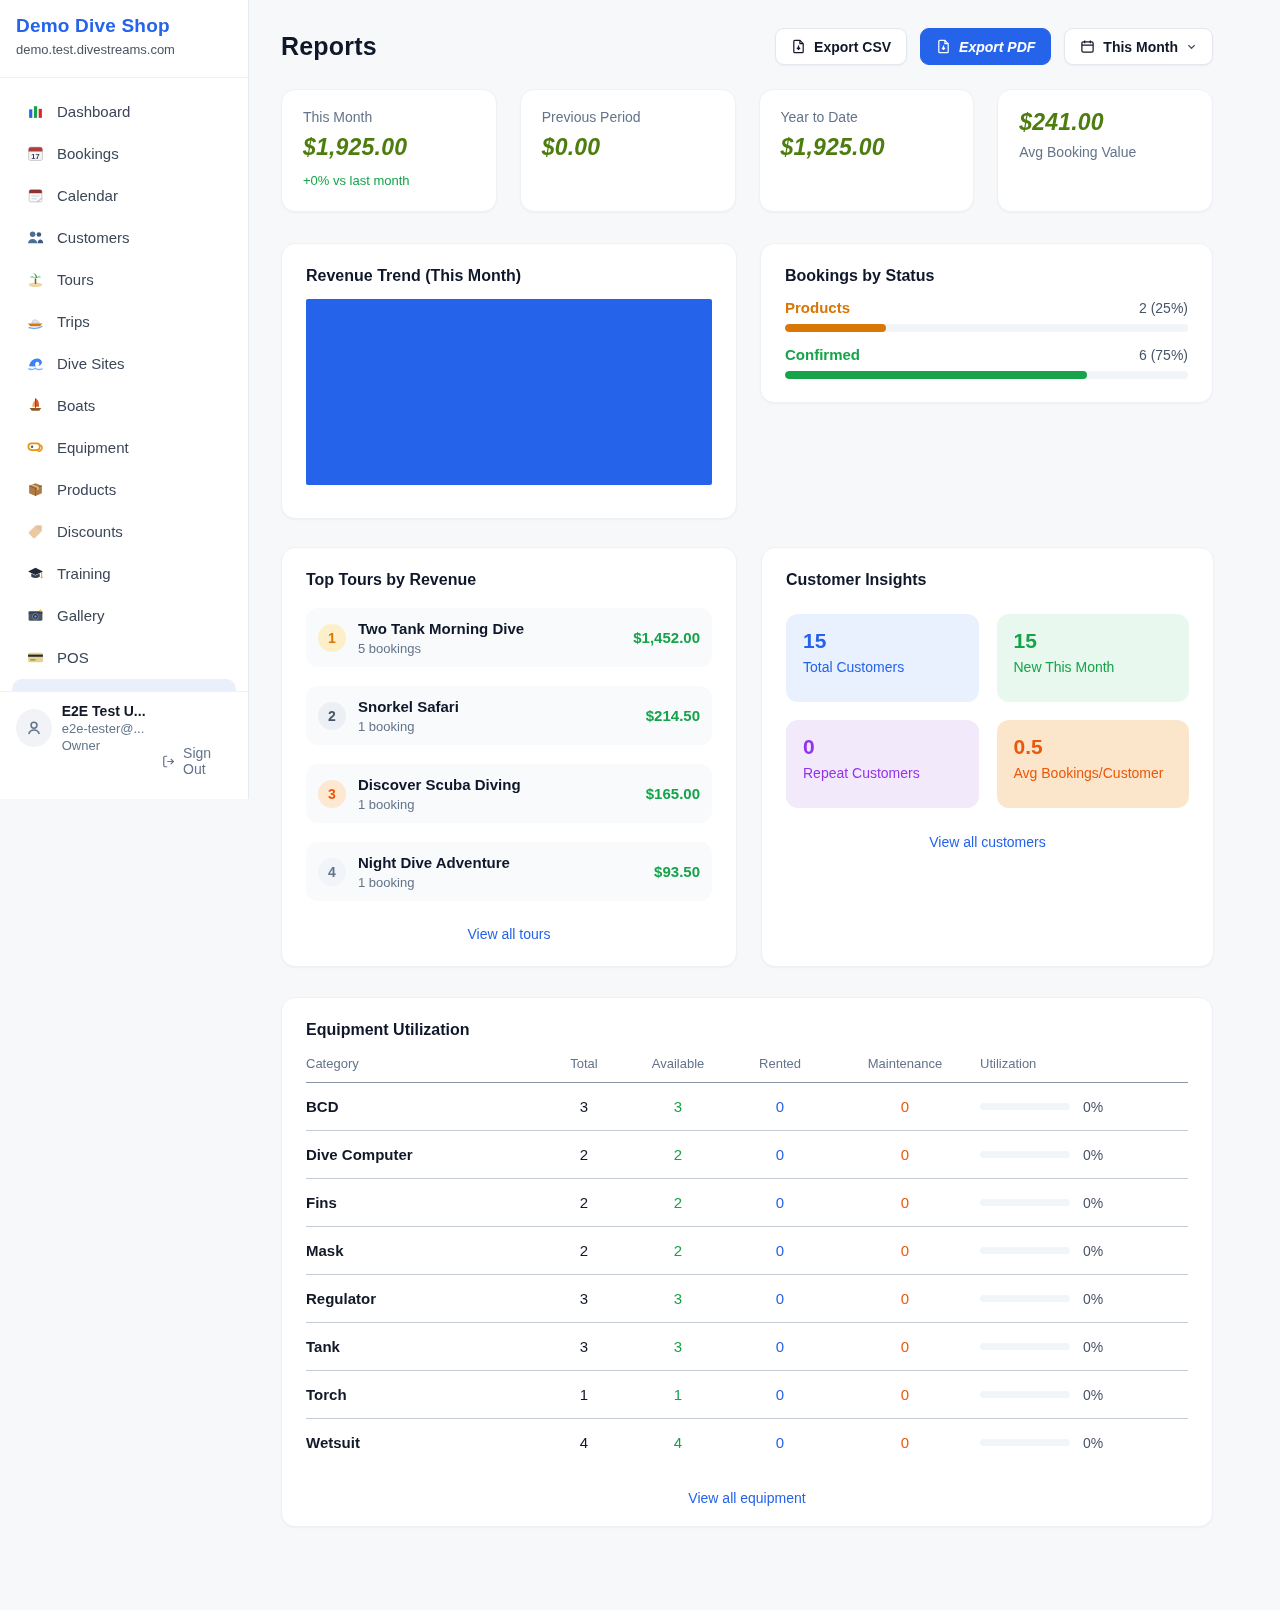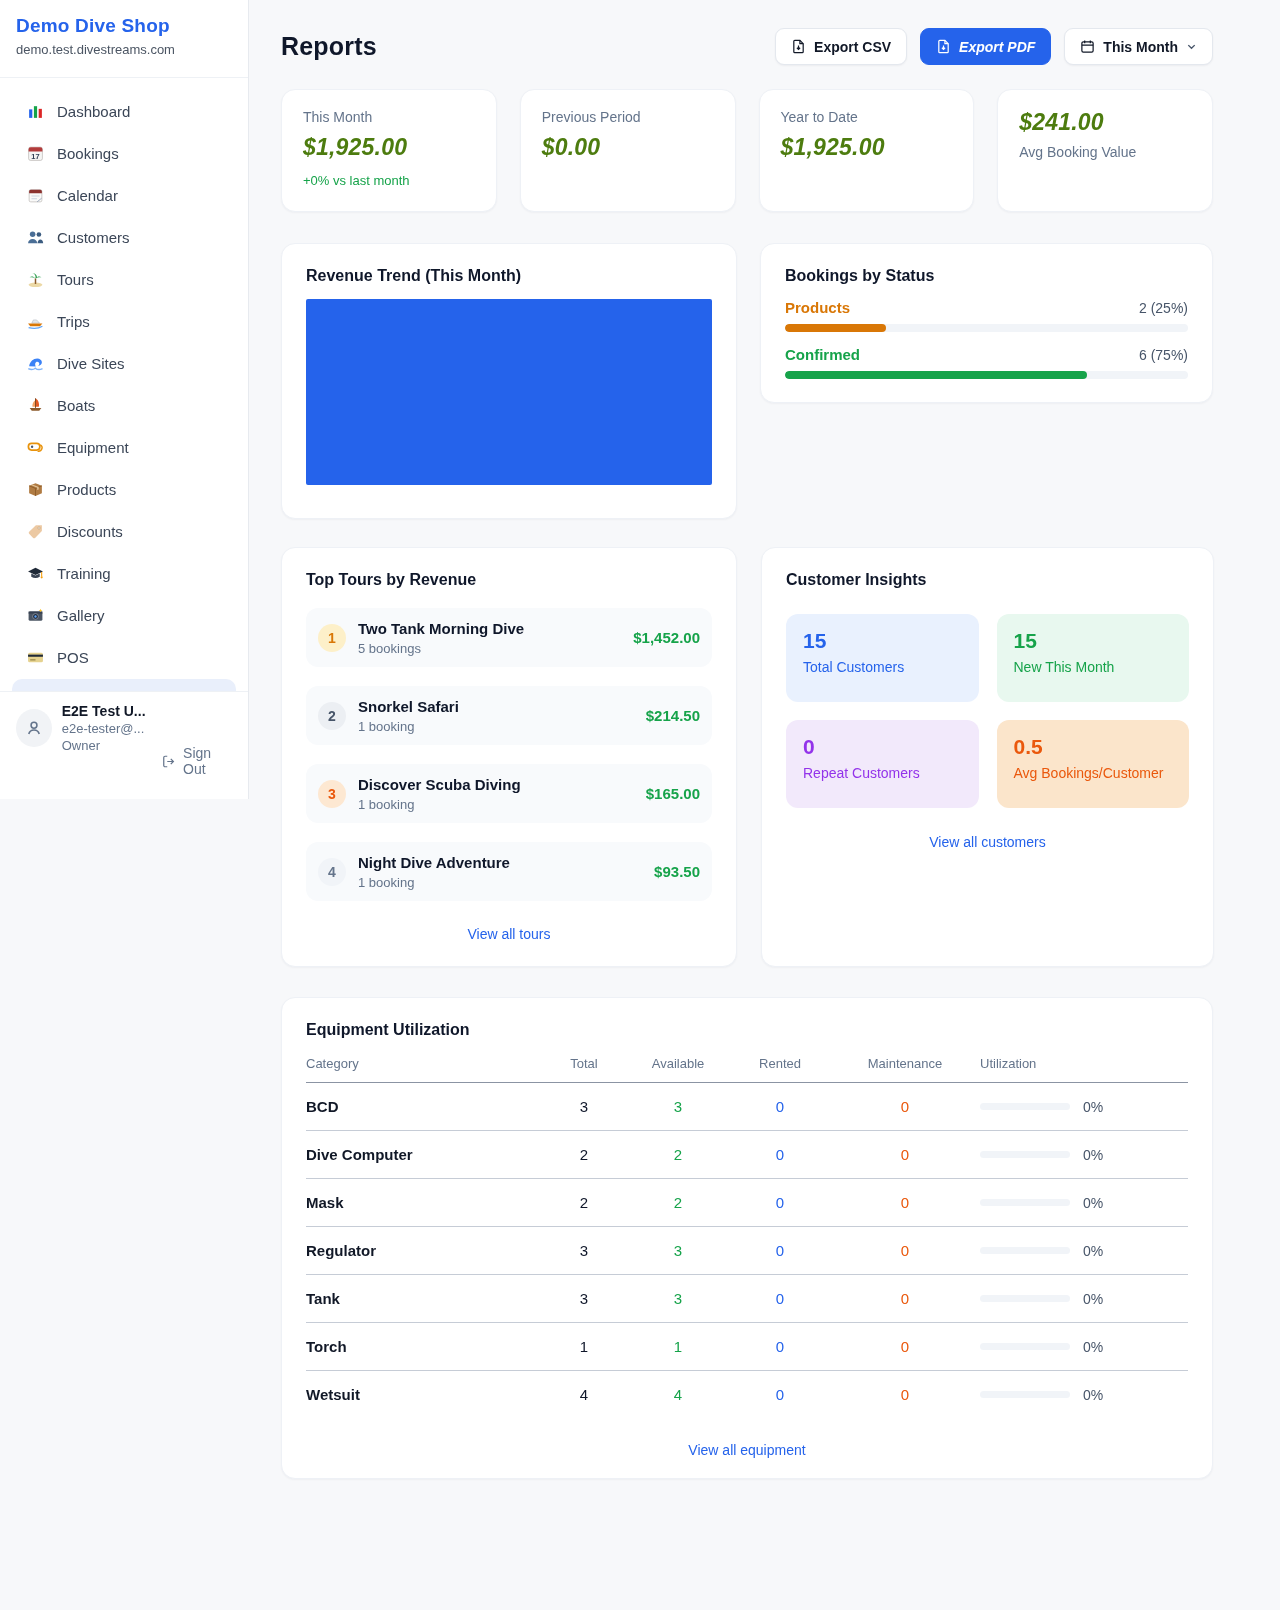--- a/index.html
+++ b/index.html
@@ -461,20 +461,33 @@
           <td class="rent">0</td>
           <td class="maint">0</td>
           <td>
               <span class="util-cell">
                 <span class="util-track"></span>
                 <span class="util-pct">0%</span>
               </span>
             </td>
         </tr>
         <tr>
+          <td class="cat">Fins</td>
+          <td>2</td>
+          <td class="avail">2</td>
+          <td class="rent">0</td>
+          <td class="maint">0</td>
+          <td>
+              <span class="util-cell">
+                <span class="util-track"></span>
+                <span class="util-pct">0%</span>
+              </span>
+            </td>
+        </tr>
+        <tr>
           <td class="cat">Mask</td>
           <td>2</td>
           <td class="avail">2</td>
           <td class="rent">0</td>
           <td class="maint">0</td>
           <td>
               <span class="util-cell">
                 <span class="util-track"></span>
                 <span class="util-pct">0%</span>
               </span>

